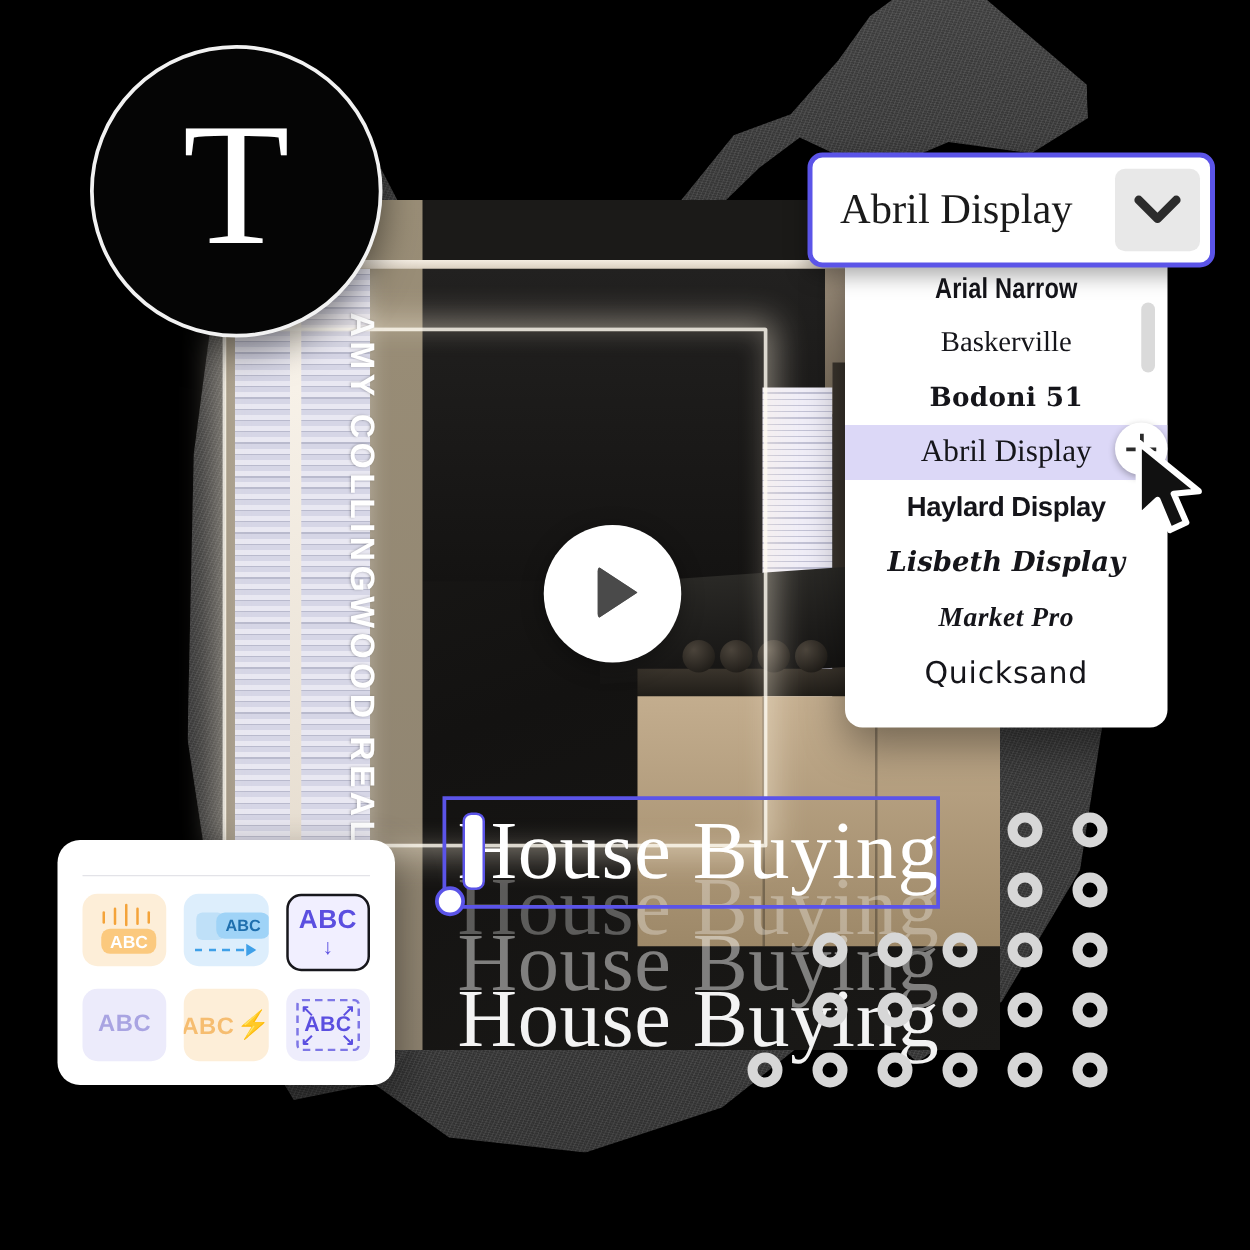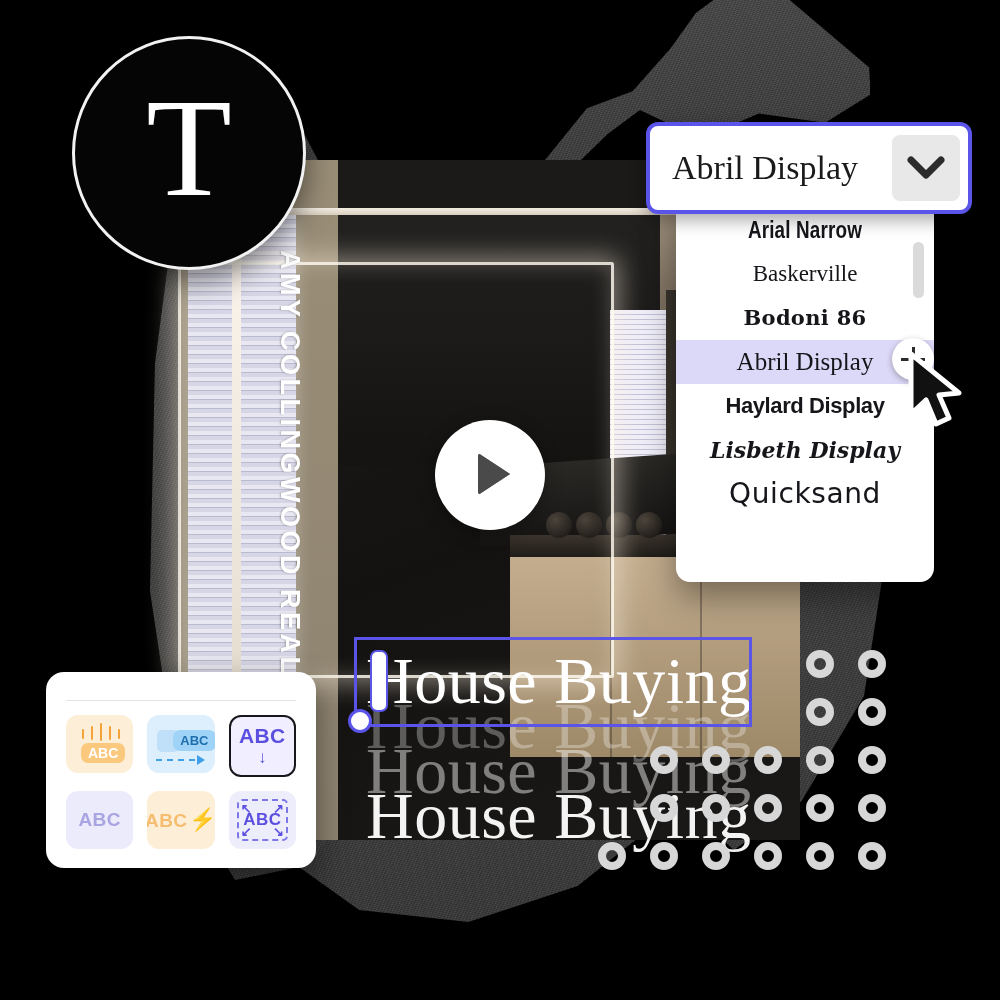--- a/index.html
+++ b/index.html
@@ -150,21 +150,21 @@
   .f-arial{font-family:"Liberation Sans",sans-serif;font-weight:700;
      transform:scaleX(.82);letter-spacing:.2px;}
   .f-bask{font-family:"Liberation Serif","DejaVu Serif",serif;font-weight:400;}
   .f-bodoni{font-family:"DejaVu Serif",serif;font-weight:700;font-size:21px;letter-spacing:.3px;}
   .f-abril{font-family:"Liberation Serif","DejaVu Serif",serif;font-weight:400;font-size:25px;}
   .f-haylard{font-family:"Liberation Sans",sans-serif;font-weight:700;font-size:22px;
      letter-spacing:-.4px;}
   .f-lisbeth{font-family:"DejaVu Serif",serif;font-style:italic;font-weight:700;font-size:22px;}
   .f-market{font-family:"Liberation Serif",serif;font-style:italic;font-weight:700;font-size:22px;
      letter-spacing:.4px;}
-  .f-quick{font-family:"DejaVu Sans",sans-serif;font-weight:400;font-size:28px;letter-spacing:.6px;}
+  .f-quick{font-family:"DejaVu Sans",sans-serif;font-weight:400;font-size:24px;letter-spacing:.6px;}
 
   #font-scrollbar{position:absolute;right:10px;top:46px;width:11px;height:56px;border-radius:6px;
      background:#dadada;}
 
   
   #click-dot{position:absolute;left:892px;top:338px;width:42px;height:42px;border-radius:50%;
      background:#fff;z-index:40;box-shadow:0 2px 6px rgba(0,0,0,.3);}
   #click-dot:before,#click-dot:after{content:"";position:absolute;background:#2b2b2b;}
   #click-dot:before{left:9px;top:20px;width:24px;height:3px;}
   #click-dot:after{left:20px;top:9px;width:3px;height:10px;}
@@ -290,24 +290,25 @@
   <div id="caret"></div>
 
   <div id="text-bubble">
     <span id="t-glyph">T</span>
   </div>
 
   <div id="font-menu">
     <div id="font-scrollbar"></div>
   <div class="font-item f-arial">Arial Narrow</div>
       <div class="font-item f-bask">Baskerville</div>
-      <div class="font-item f-bodoni">Bodoni 86</div>
+      <div class="font-item f-bodoni">Bodoni 51</div>
       <div class="font-item f-abril selected">Abril Display</div>
       <div class="font-item f-haylard">Haylard Display</div>
       <div class="font-item f-lisbeth">Lisbeth Display</div>
+      <div class="font-item f-market">Market Pro</div>
       <div class="font-item f-quick">Quicksand</div>
     </div>
 
   <div id="font-select">
     <div id="font-select-value">Abril Display</div>
     <div id="font-select-caret">
       <svg width="40" height="26" viewBox="0 0 40 26" aria-hidden="true">
         <path d="M5 5 L20 20 L35 5" fill="none" stroke="#2c2c2c" stroke-width="7" stroke-linecap="round" stroke-linejoin="round"></path>
       </svg>
     </div>

